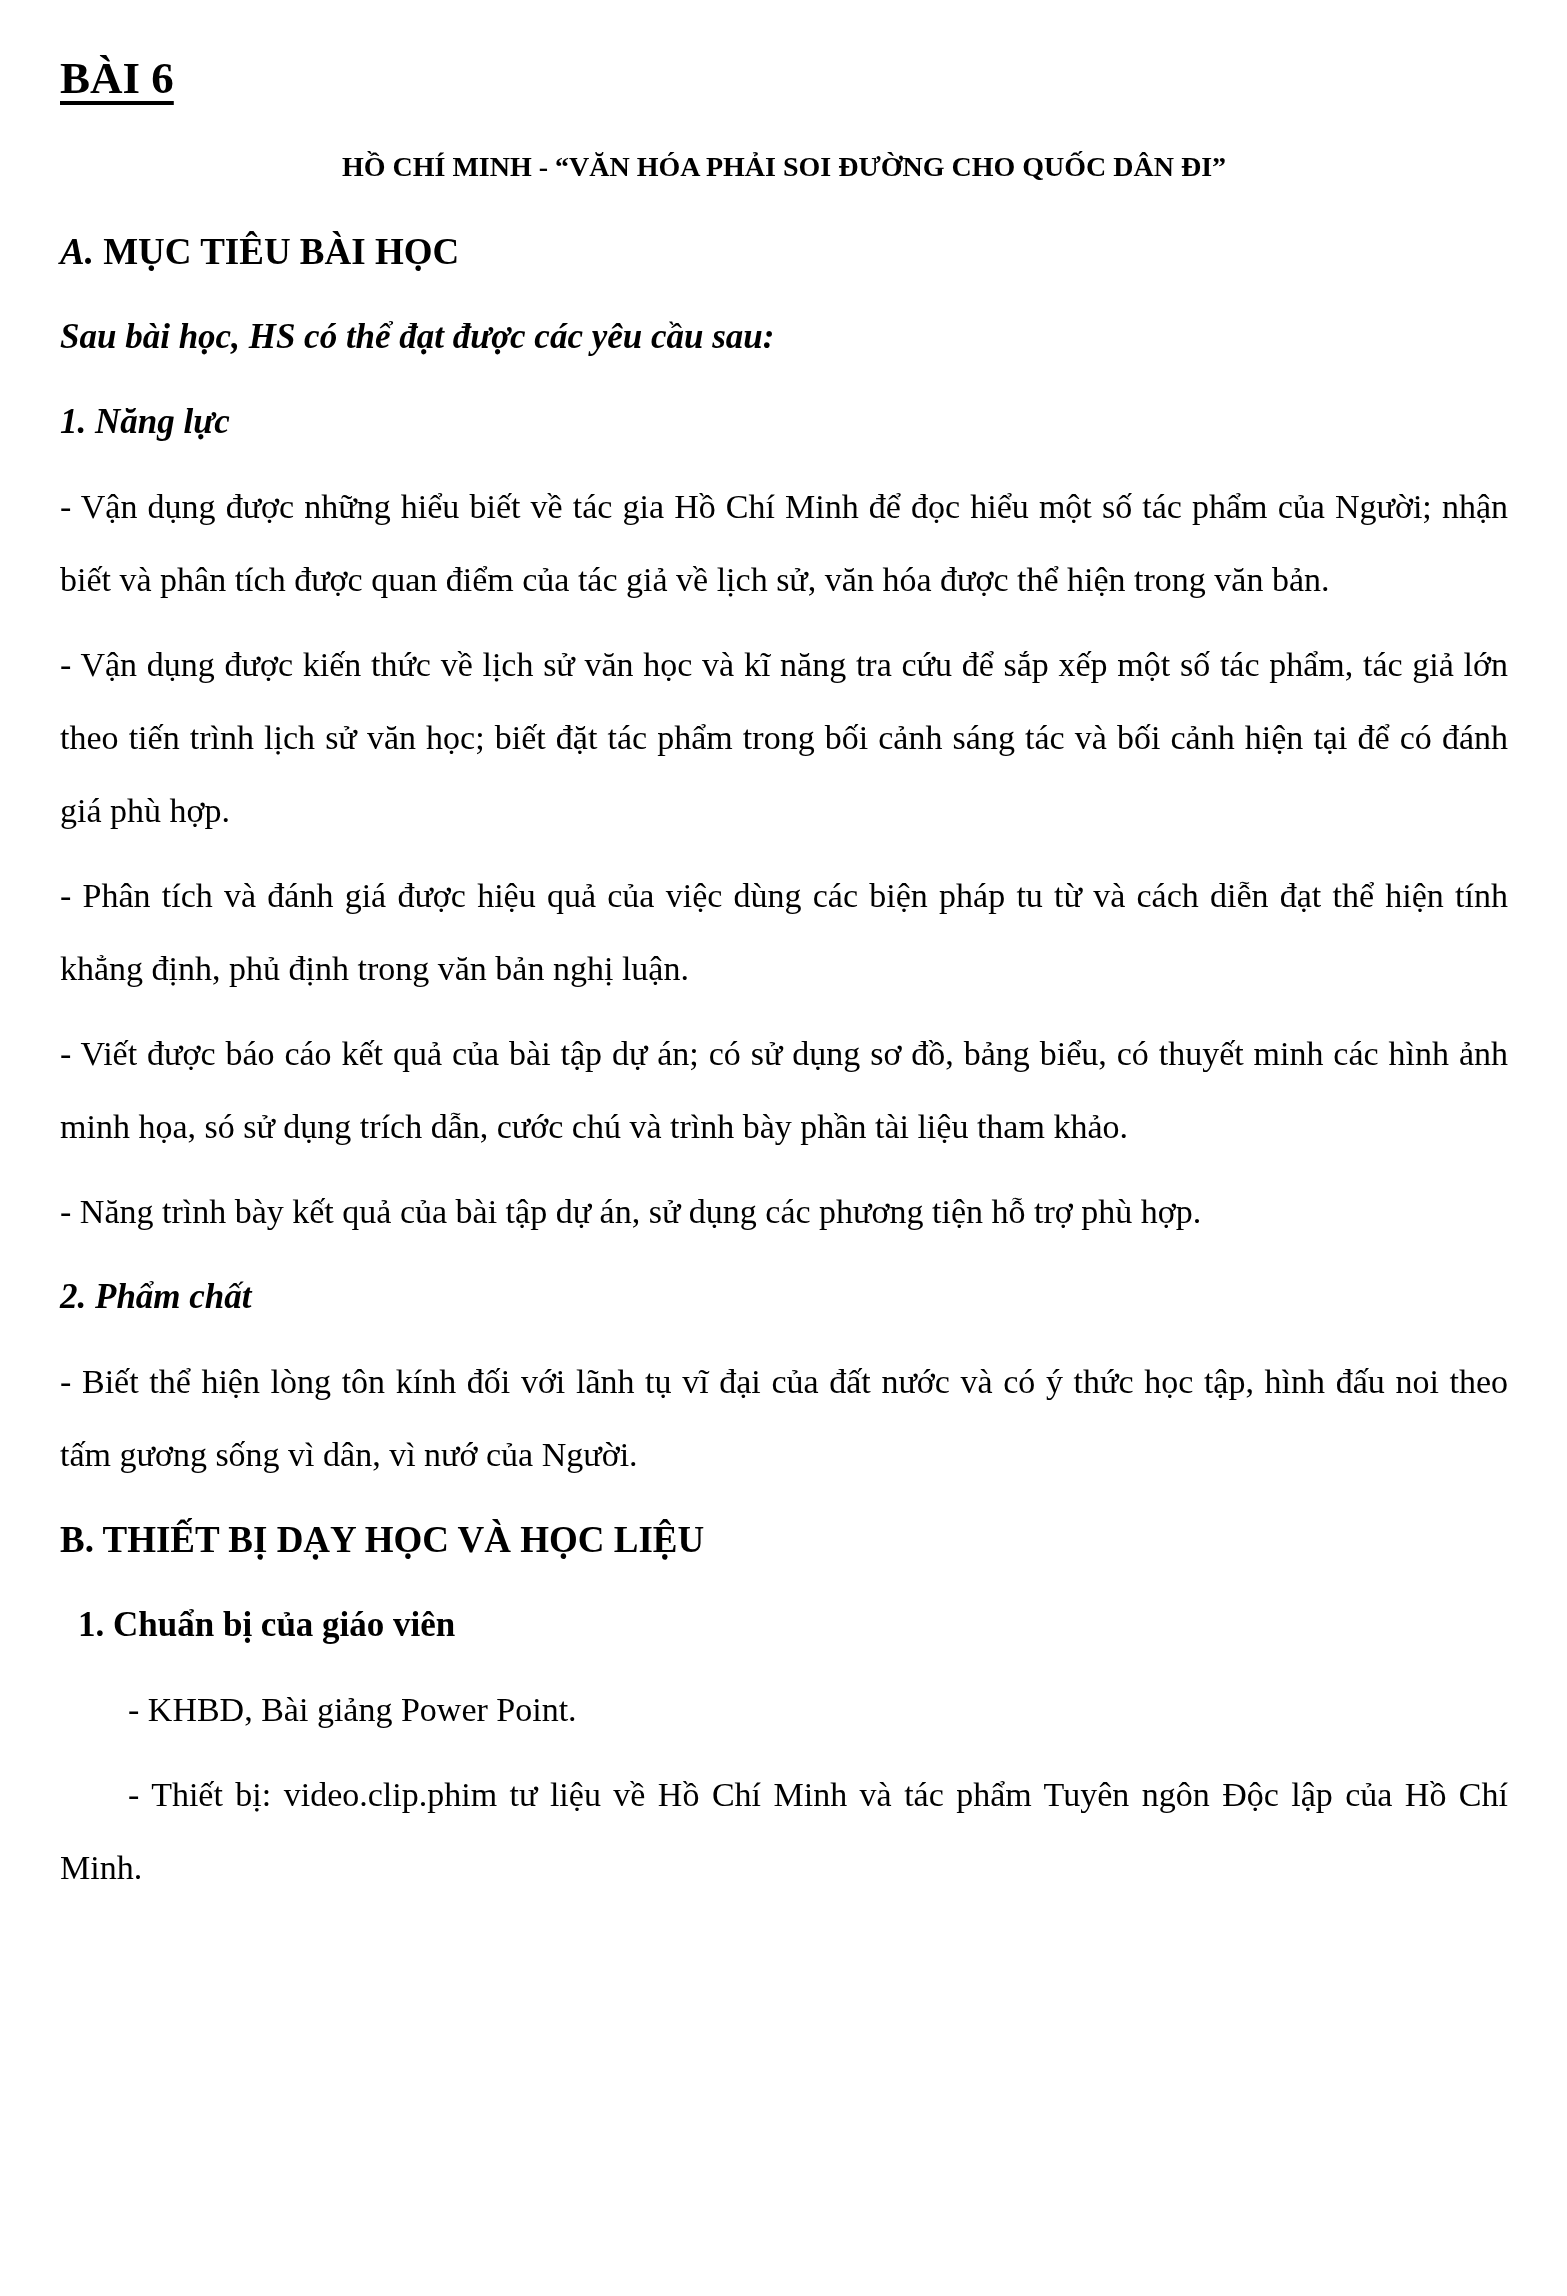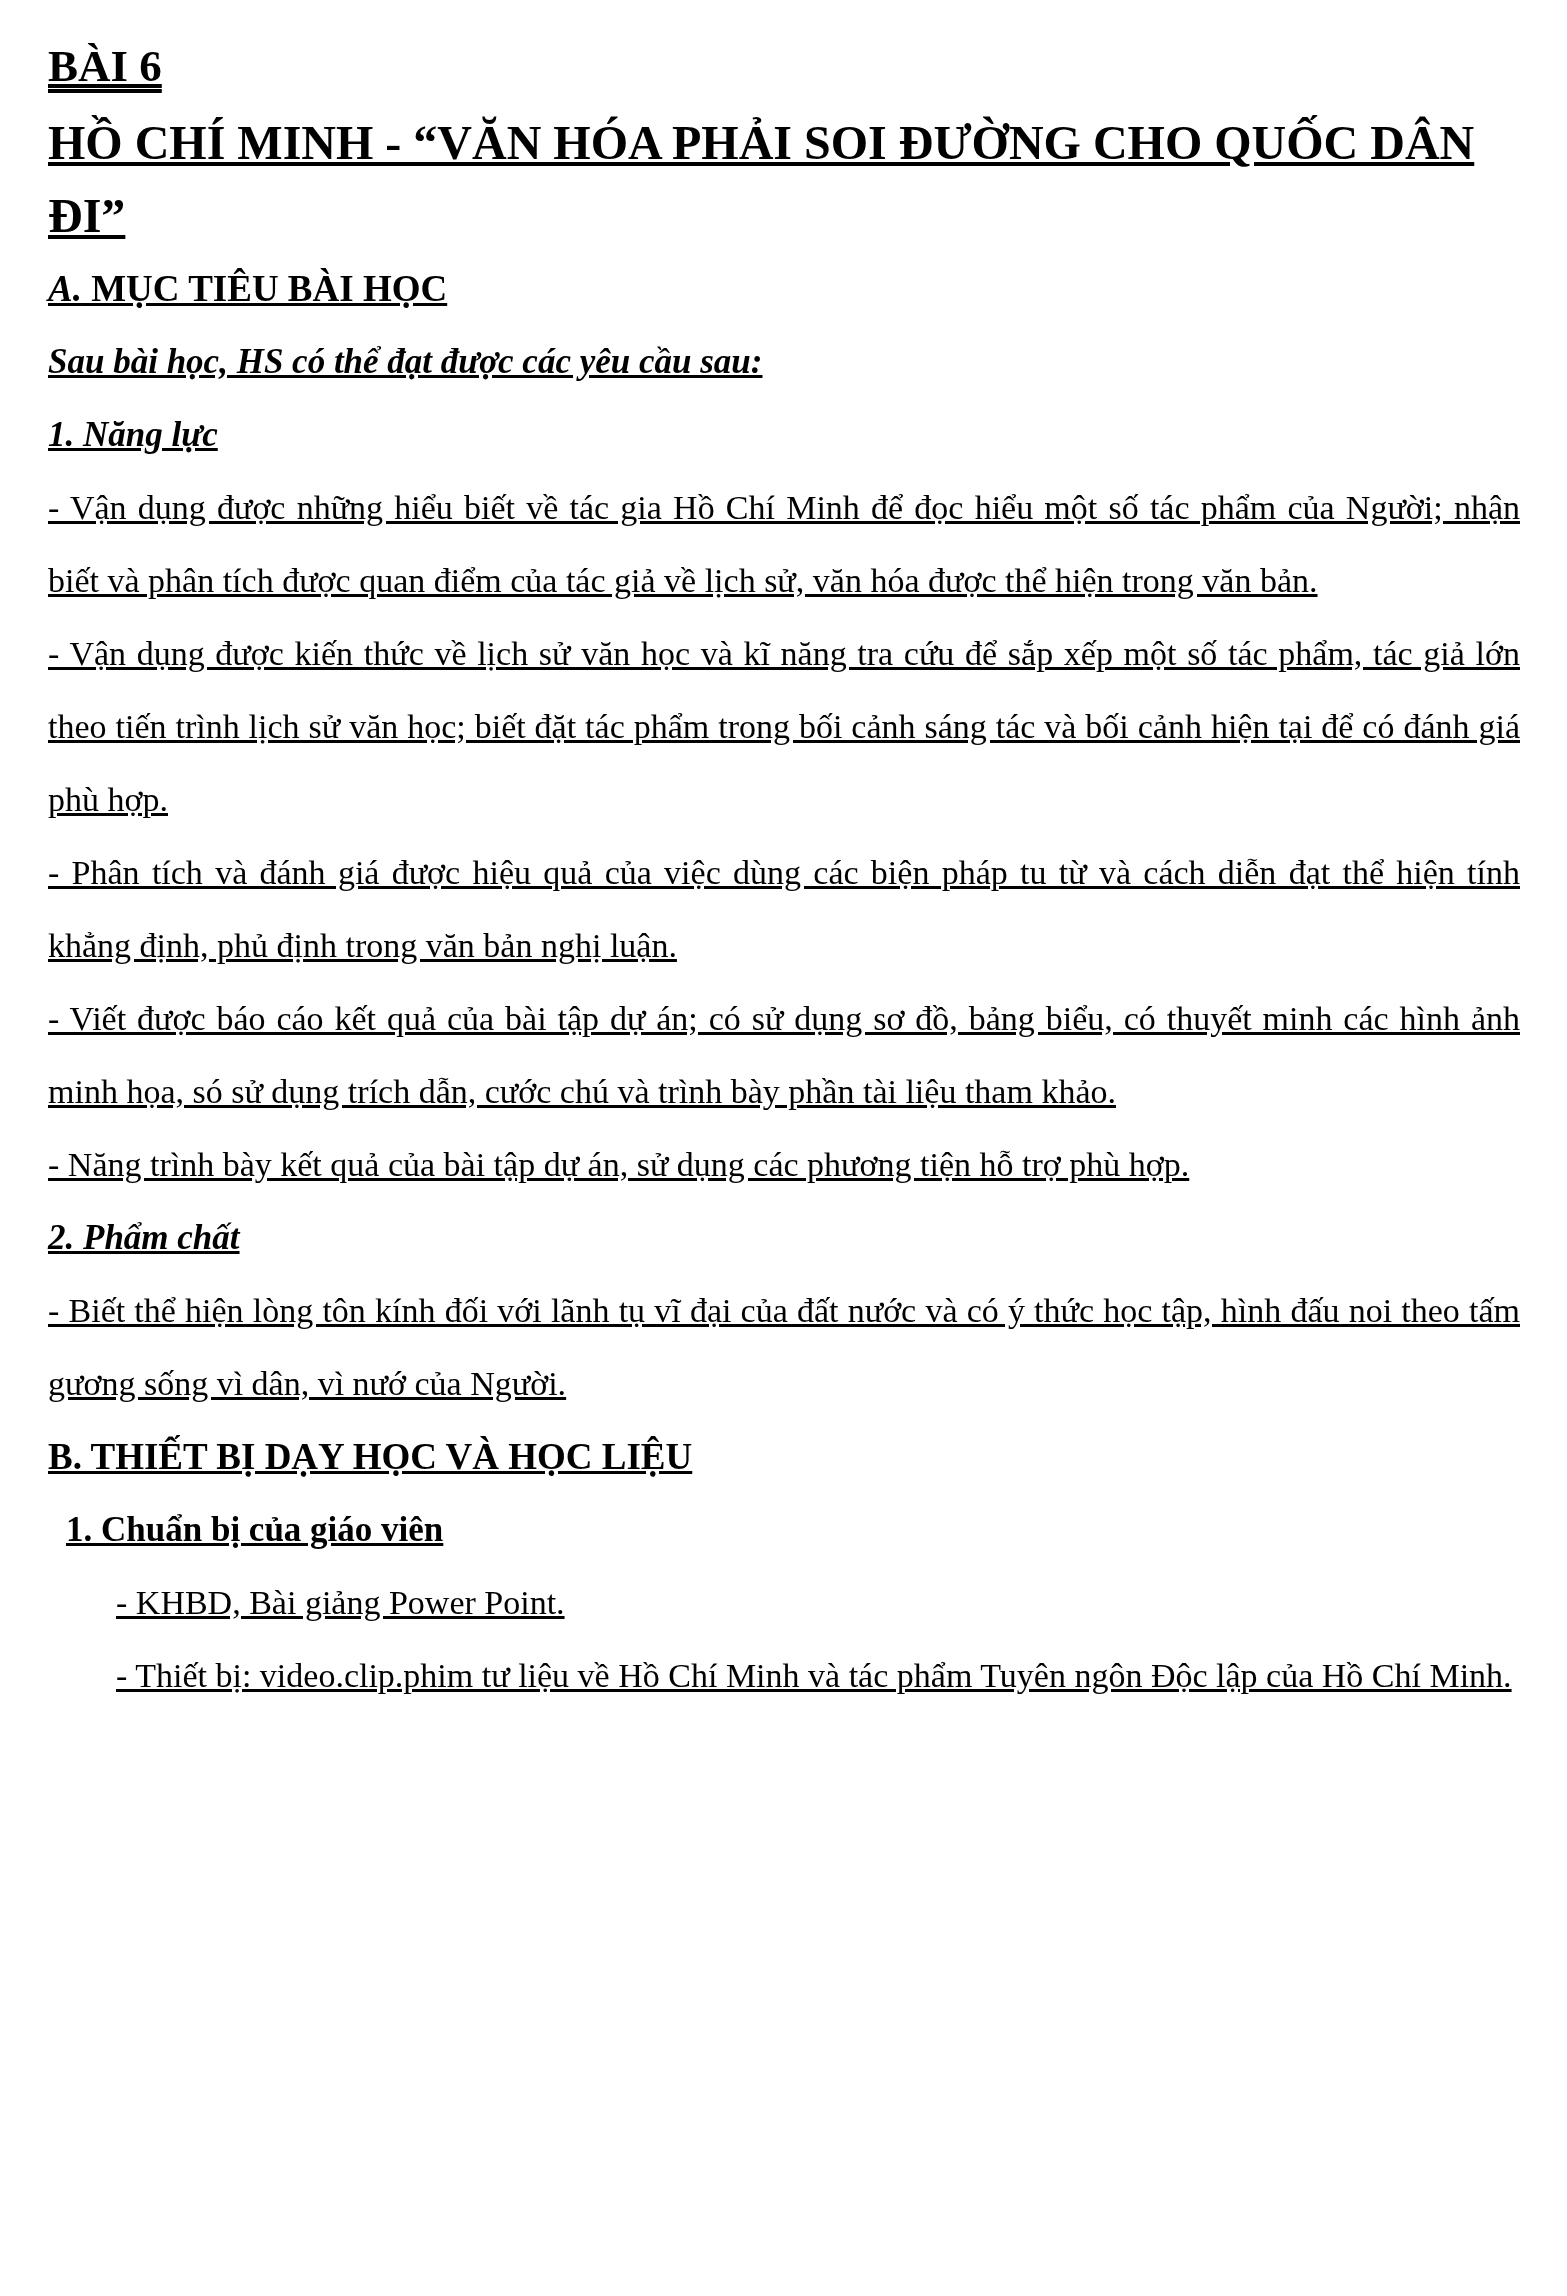--- a/index.html
+++ b/index.html
@@ -13,39 +13,38 @@
     font-family: "Liberation Serif", "DejaVu Serif", serif;
     color: #000000;
     overflow: hidden;
   }
   .page {
     padding: 26px 47px 0 48px;
     box-sizing: border-box;
     width: 1567px;
   }
   .line {
-    margin: 0;
+    margin: 12px;
     font-size: 34px;
     line-height: 73px;
-    text-decoration: underline;
   }
   .lesson-number {
     font-size: 45px;
     font-weight: bold;
     line-height: 80px;
   }
   .lesson-number span {
     text-decoration: underline;
     text-decoration-thickness: 4px;
     text-underline-offset: 8px;
   }
   .doc-title {
-    font-size: 48px;
+    font-size: 28px;
     font-weight: bold;
-    text-align: left;
+    text-align: center;
   }
   .duration {
     font-size: 36px;
     font-weight: bold;
     font-style: italic;
     text-align: center;
   }
   .heading-a {
     font-size: 37px;
     font-weight: bold;

